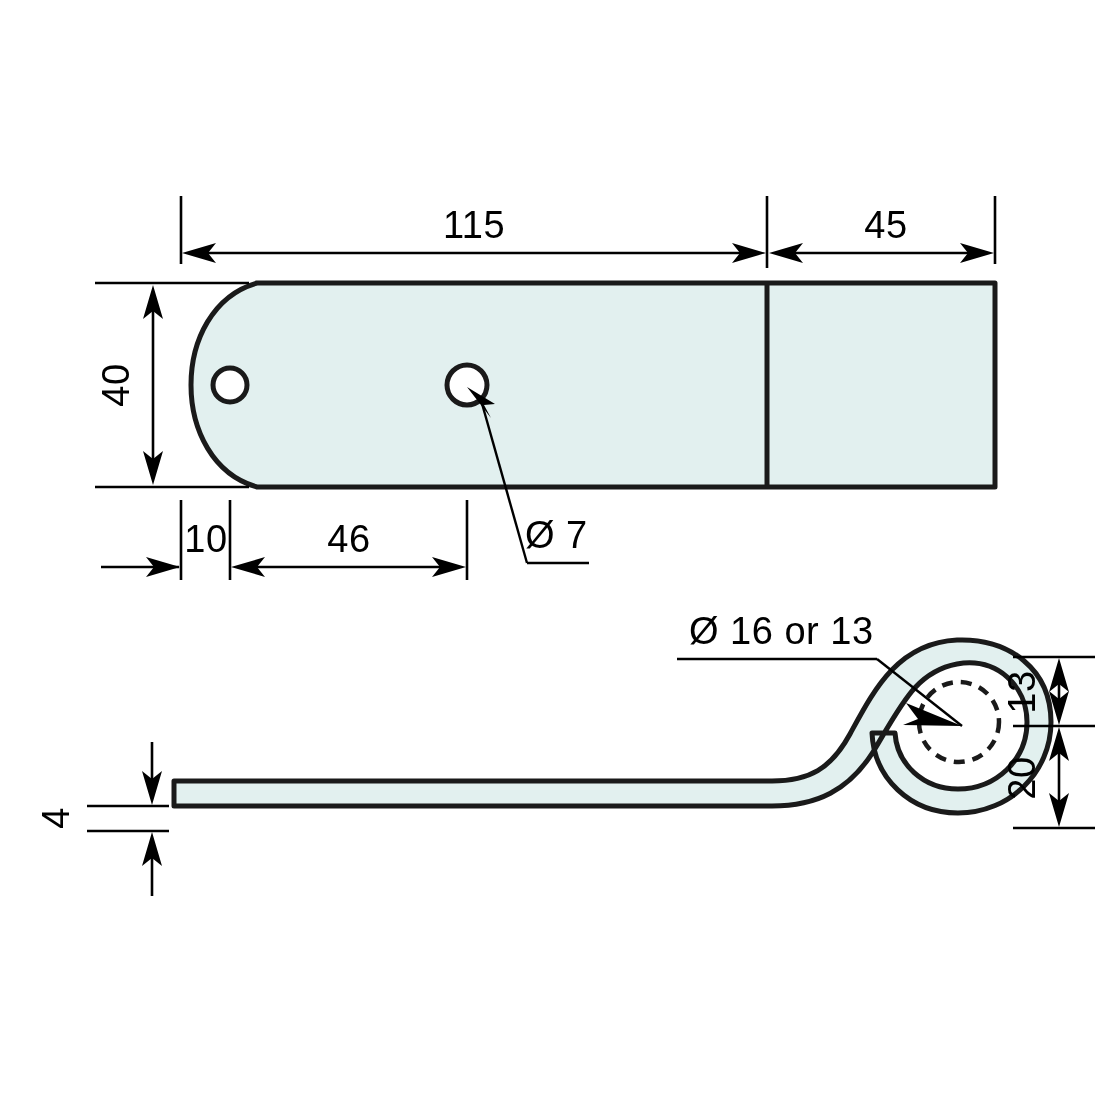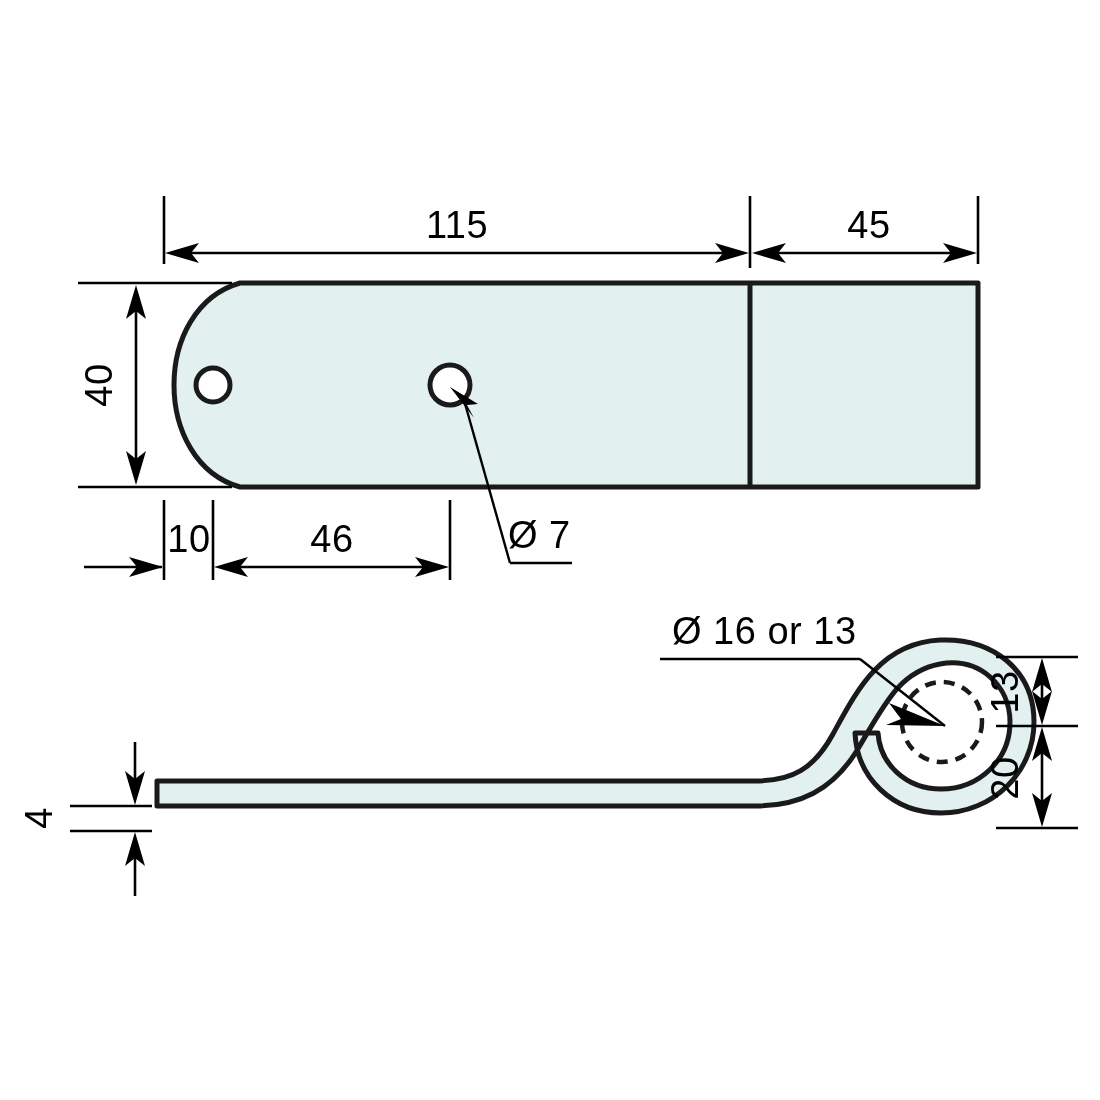--- a/index.html
+++ b/index.html
@@ -10,20 +10,21 @@
   body {
     width: 1100px;
     height: 1100px;
     font-family: "Liberation Sans", sans-serif;
     overflow: hidden;
   }
   #drawing-root {
     position: relative;
     width: 983px;
     height: 1100px;
+    margin-left: 17px;
   }
   svg#tech-drawing {
     display: block;
     width: 1100px;
     height: 1100px;
   }
   .dim-text {
     font-family: "Liberation Sans", sans-serif;
     font-size: 38px;
     fill: #000000;

